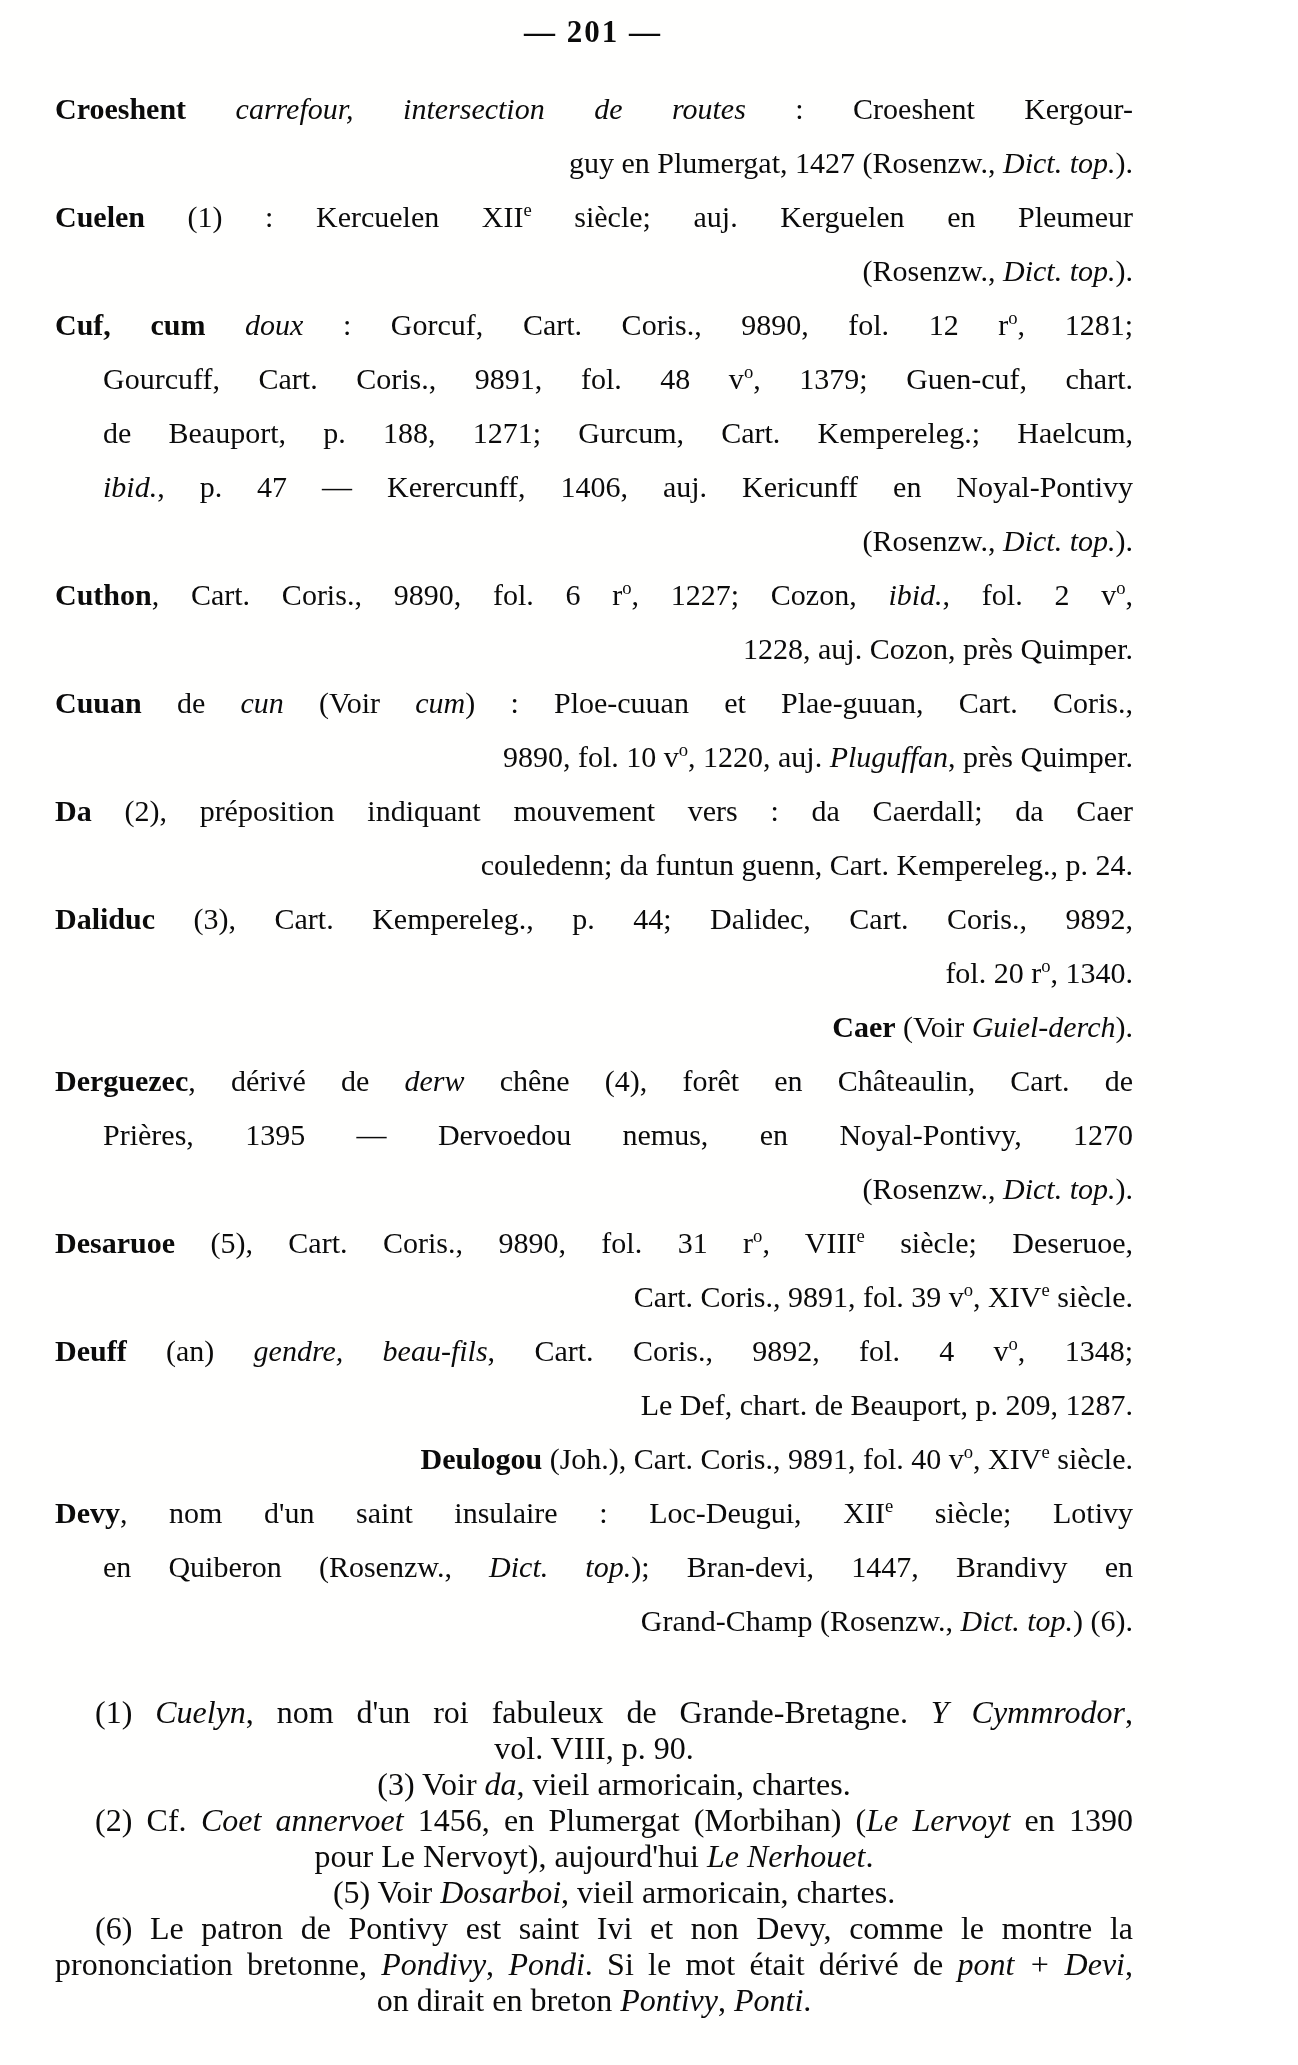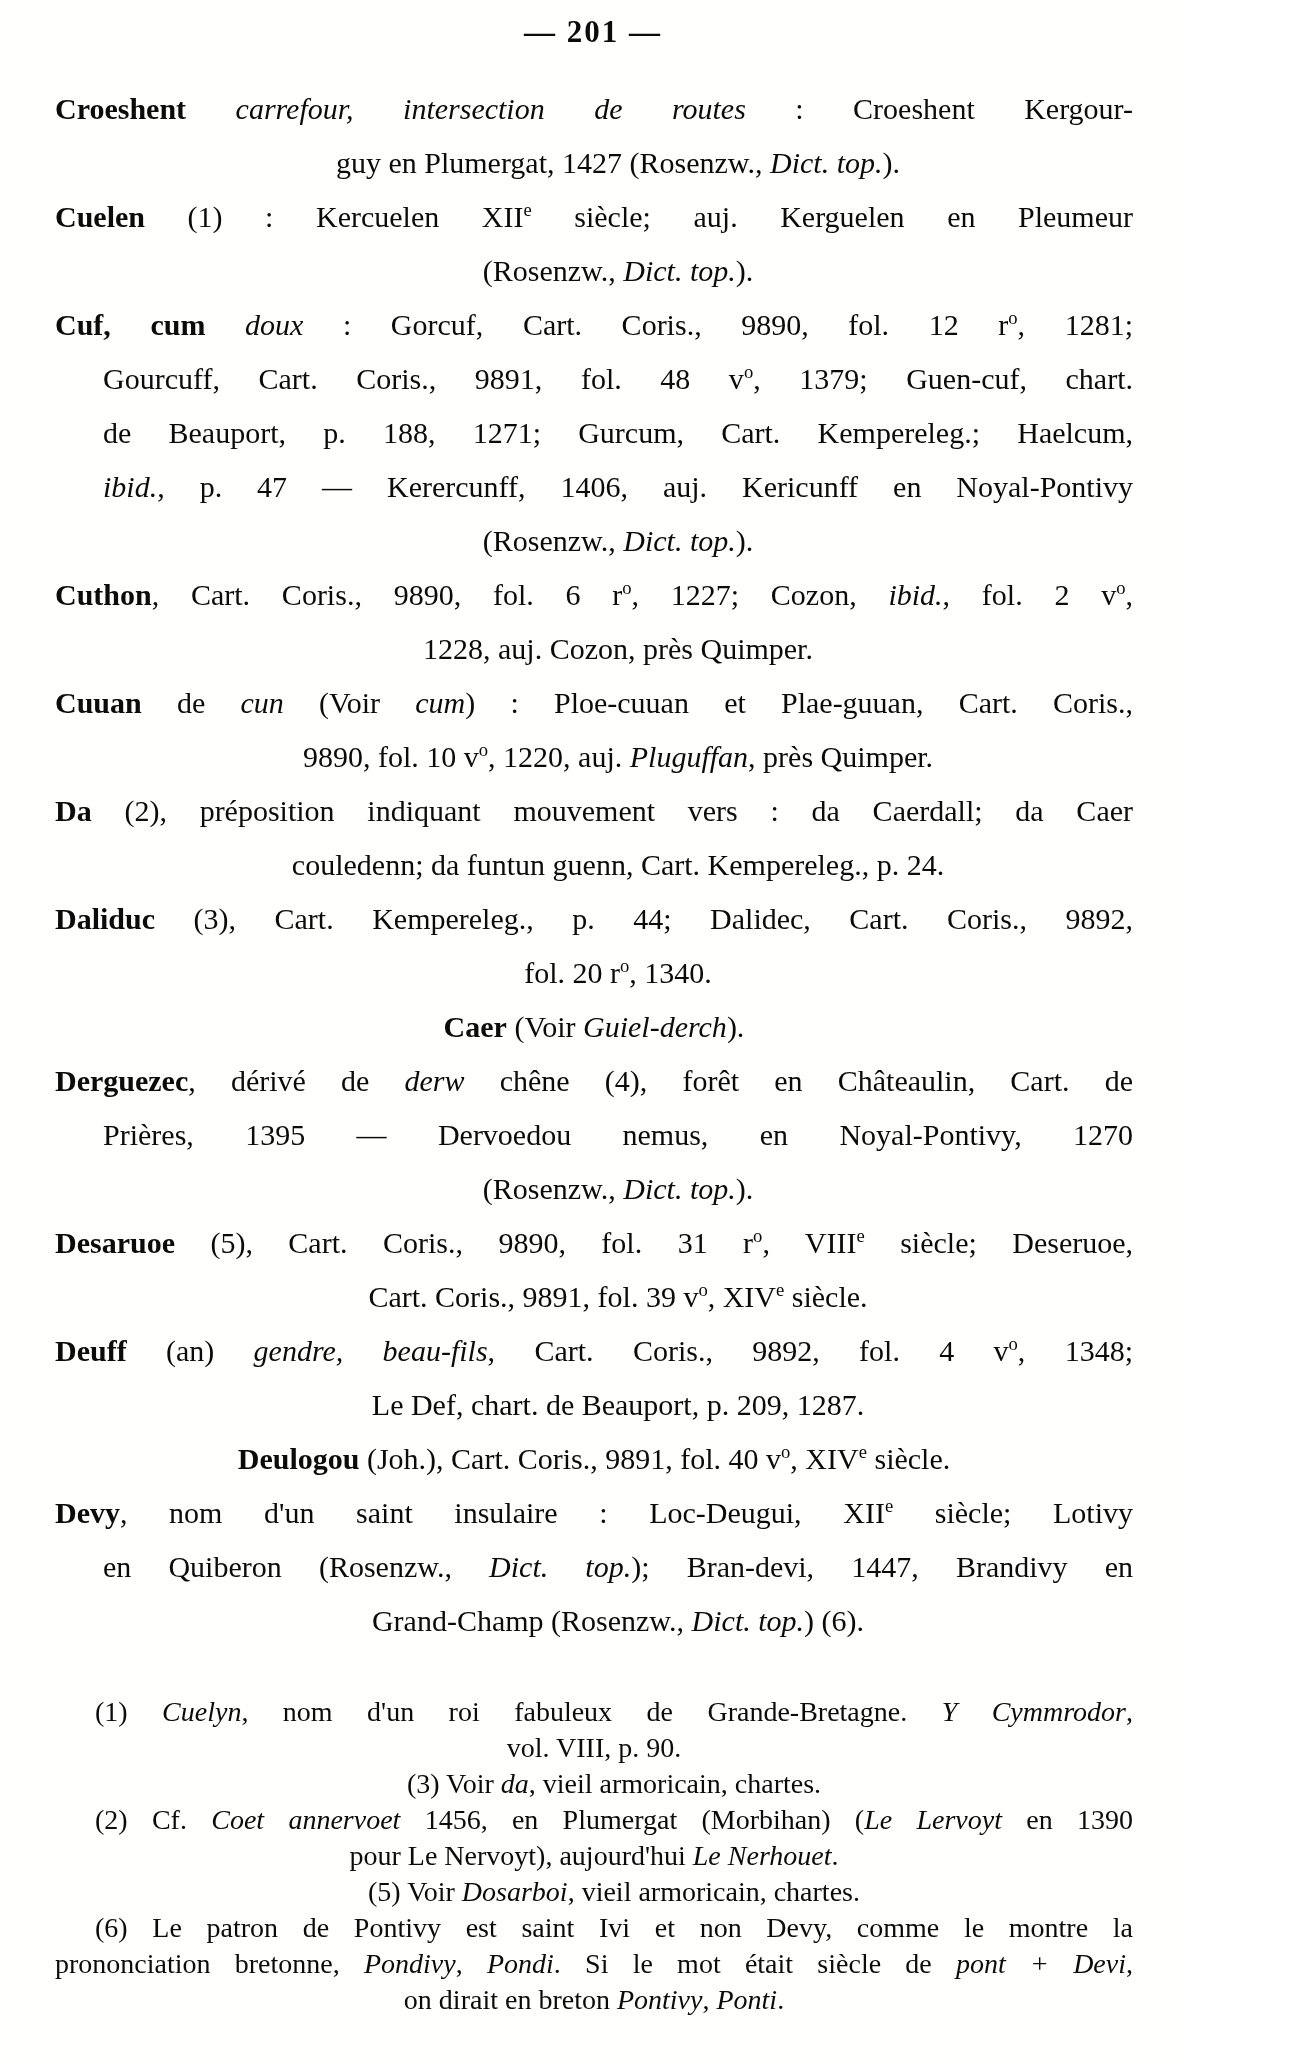--- a/index.html
+++ b/index.html
@@ -24,33 +24,33 @@
     letter-spacing: 2px;
   }
   .entries {
     margin: 32px 53px 0 55px; 
     font-size: 30px;
   }
   .entries .line {
     line-height: 54px;
     height: 54px;
     white-space: nowrap;
-    text-align: center;
+    text-align: right;
   }
   .entries .line.just {
     white-space: normal;
     text-align: justify;
     text-align-last: justify;
   }
   .entries .line.cont {
     padding-left: 48px;
   }
   .footnotes {
     margin: 46px 53px 0 55px;
-    font-size: 28px;
+    font-size: 32px;
   }
   .footnotes .line {
     line-height: 36px;
     height: 36px;
     white-space: nowrap;
     text-align: center;
   }
   .footnotes .line.just {
     white-space: normal;
     text-align: justify;
@@ -139,17 +139,17 @@
       </div>
       <div>
         <div class="line just first"><span>(2) Cf. </span><span class="i">Coet annervoet</span><span> 1456, en Plumergat (Morbihan) (</span><span class="i">Le Lervoyt</span><span> en 1390</span></div>
         <div class="line"><span>pour Le Nervoyt), aujourd'hui </span><span class="i">Le Nerhouet</span><span>.</span></div>
       </div>
       <div>
         <div class="line first"><span>(5) Voir </span><span class="i">Dosarboi</span><span>, vieil armoricain, chartes.</span></div>
       </div>
       <div>
         <div class="line just first"><span>(6) Le patron de Pontivy est saint Ivi et non Devy, comme le montre la</span></div>
-        <div class="line just"><span>prononciation bretonne, </span><span class="i">Pondivy</span><span>, </span><span class="i">Pondi</span><span>. Si le mot était siècle de </span><span class="i">pont + Devi</span><span>,</span></div>
+        <div class="line just"><span>prononciation bretonne, </span><span class="i">Pondivy</span><span>, </span><span class="i">Pondi</span><span>. Si le mot était dérivé de </span><span class="i">pont + Devi</span><span>,</span></div>
         <div class="line"><span>on dirait en breton </span><span class="i">Pontivy</span><span>, </span><span class="i">Ponti</span><span>.</span></div>
       </div>
     </div>
 </div>
 
 </body></html>

